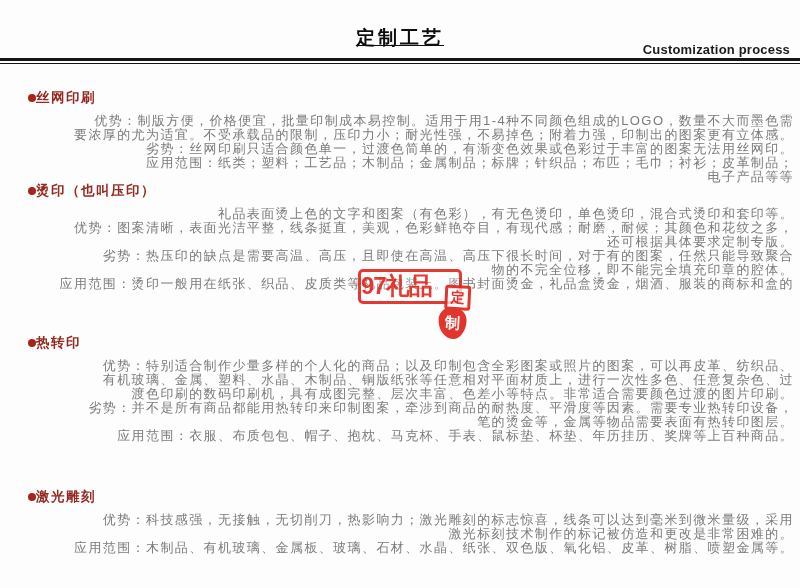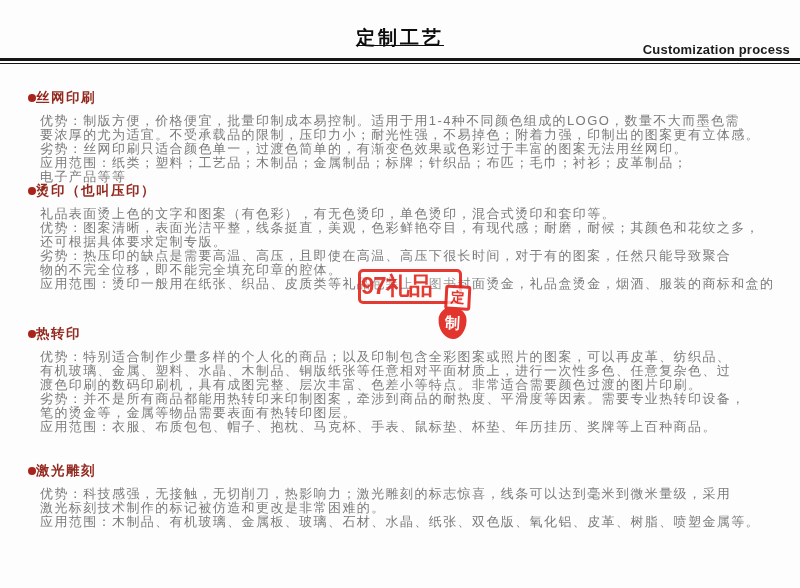--- a/index.html
+++ b/index.html
@@ -16,31 +16,32 @@
   }
   .page-subtitle{
     position:absolute;right:10px;bottom:1px;
     font-size:13px;font-weight:bold;color:#1c1c1c;letter-spacing:.2px;
   }
   .divider{height:2px;border-top:3px solid #161616;border-bottom:1px solid #161616;}
   
   .content{padding-left:40px;padding-right:6px;}
   .sec:nth-of-type(1){margin-top:27px;}
   .sec:nth-of-type(2){}
-  .sec:nth-of-type(3){margin-top:36px;}
-  .sec:nth-of-type(4){margin-top:30px;}
+  .sec:nth-of-type(3){margin-top:45px;}
+  .sec:nth-of-type(4){margin-top:47px;}
   .sec-head{display:flex;align-items:center;margin-left:-12px;margin-bottom:9px;}
   .bullet{width:8px;height:8px;border-radius:50%;background:#a8241a;flex:0 0 auto;}
   .sec-title{
     margin:0;font-size:13.5px;font-weight:bold;color:#93291f;
     letter-spacing:1.5px;line-height:14px;
   }
   .line{
     font-size:13px;line-height:14px;letter-spacing:1.4px;color:#7b7b7b;
     white-space:nowrap;
+    text-align:right;
   }
   
   .wm{position:absolute;left:0;top:0;width:800px;height:588px;pointer-events:none;}
   .wm-box{
     position:absolute;left:332px;top:269px;width:98px;height:29px;
     border:3px solid #e2261d;border-radius:5px;
     color:#e2261d;font-size:24px;font-weight:bold;line-height:28px;text-align:left;
     letter-spacing:-1px;opacity:.9;background:rgba(255,255,255,.25);margin-left:26px;
   }
   .seal{position:absolute;left:439px;top:285px;opacity:.92;transform:rotate(3deg);}

